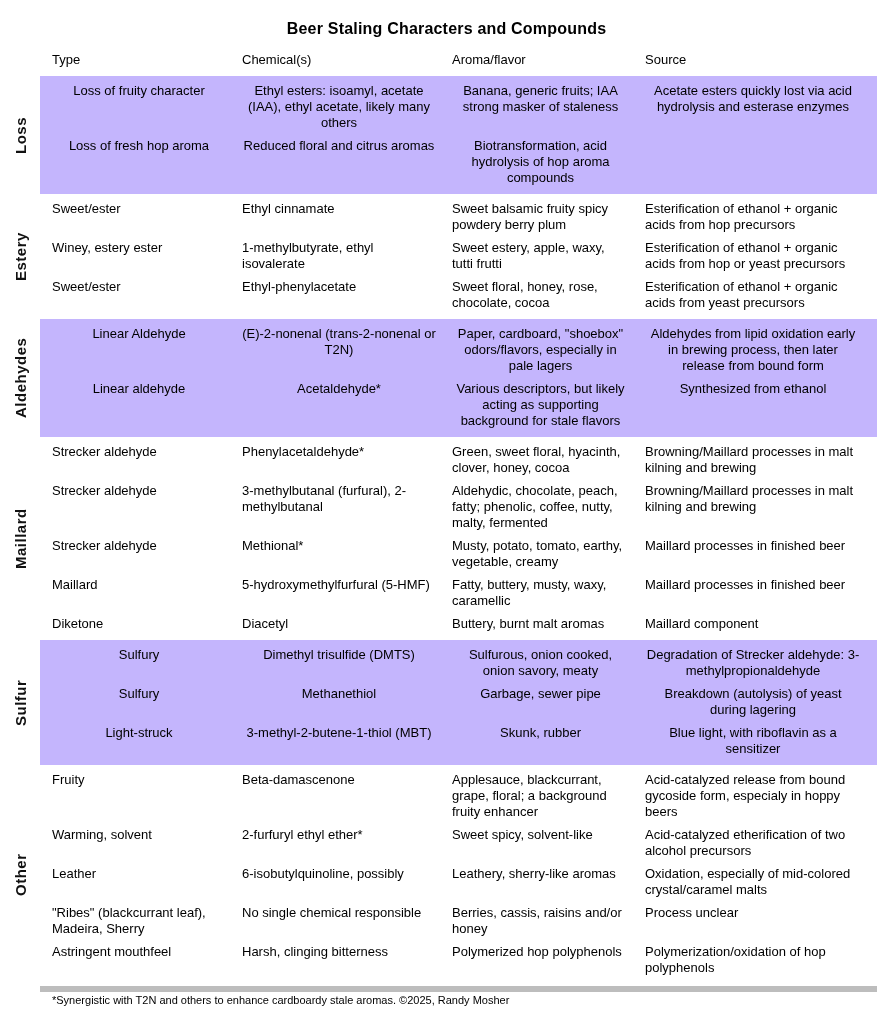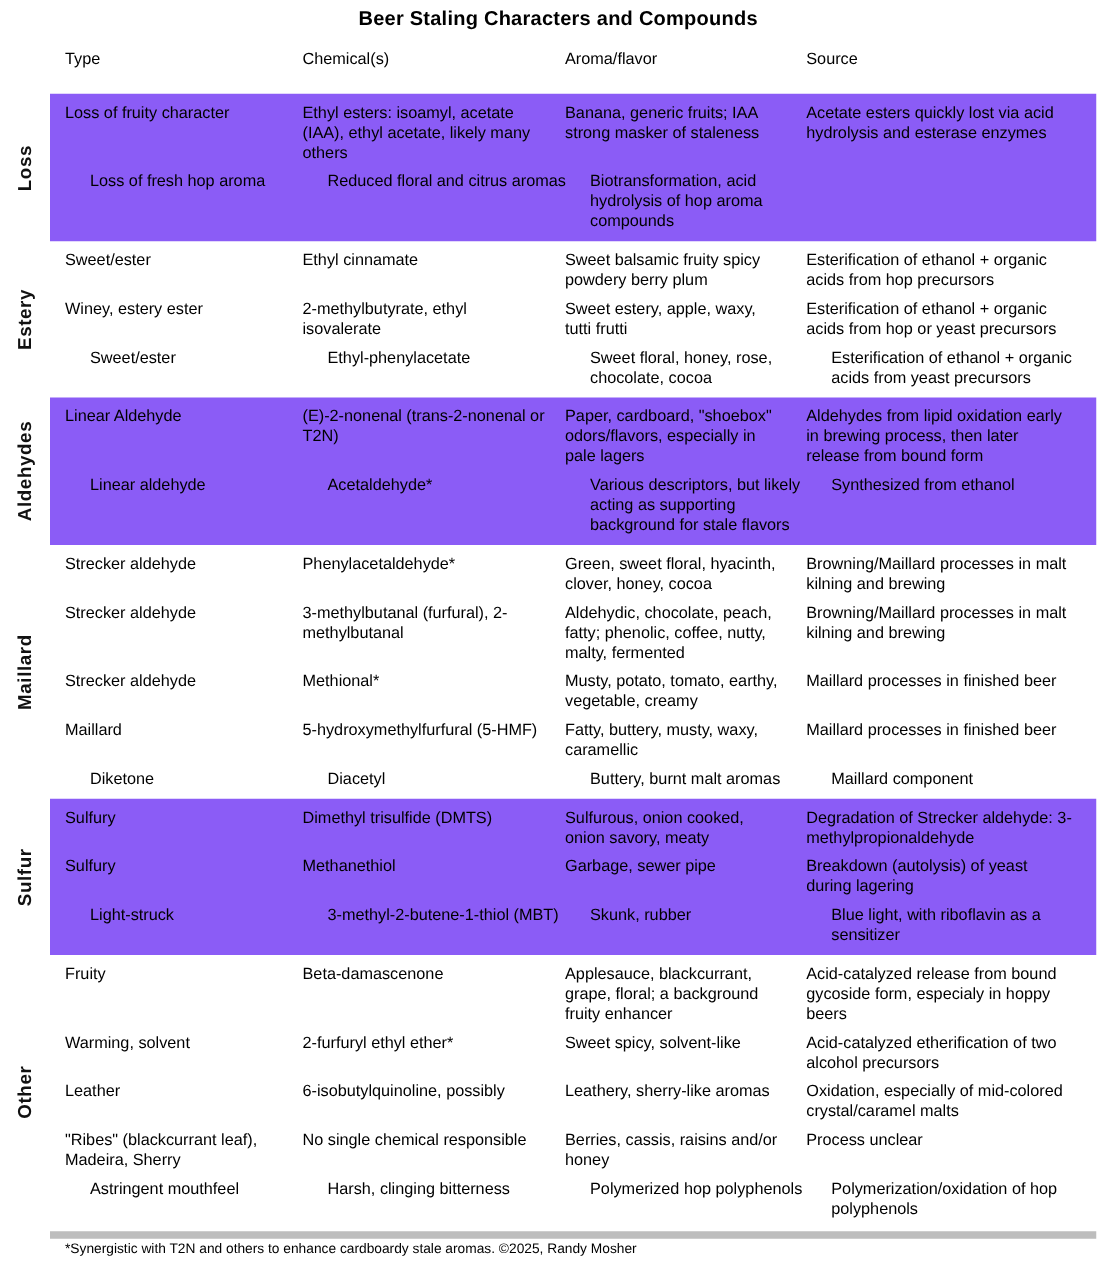--- a/index.html
+++ b/index.html
@@ -5,43 +5,43 @@
   html,body{margin:0;padding:0;}
   body{
     width:893px;height:1024px;overflow:hidden;
     background:#ffffff;color:#000;
     font-family:"Liberation Sans","DejaVu Sans",sans-serif;
     -webkit-font-smoothing:antialiased;
   }
   .page{position:relative;width:893px;height:1024px;}
   .title{
     text-align:center;font-weight:bold;font-size:16px;
-    padding:7px 0 10px 0;letter-spacing:.2px;
+    padding:20px 0 10px 0;letter-spacing:.2px;
   }
   .table{margin:0 16px 0 40px;} 
   .grid{
     display:grid;
     grid-template-columns:202px 210px 193px 1fr;
   }
   .grid > *{padding-right:16px;box-sizing:border-box;}
   .grid > *:first-child{padding-left:12px;}
-  .colhead{font-size:13px;padding-top:4px;padding-bottom:21px;}
+  .colhead{font-size:13px;padding-top:4px;padding-bottom:9px;}
   .colhead > div{font-weight:normal;}
   .section{position:relative;}
   .band{padding:7px 0 8px 0;}
-  .section.shaded .band{background:#8b5cf6;}
+  .section.shaded .band{background:#c4b5fd;text-align:center;}
   .group-label{
     position:absolute;left:-40px;top:0;bottom:0;width:40px;
     display:flex;align-items:center;justify-content:center;
     writing-mode:vertical-rl;transform:rotate(180deg);
     font-weight:bold;font-size:15px;letter-spacing:.5px;
     color:#111;
   }
   .row{margin-bottom:7px;}
-  .row:last-child{margin-bottom:0;padding-left:20px;}
+  .row:last-child{margin-bottom:0;}
   .cell{font-size:13px;line-height:16px;}
   .bottom-bar{
     height:6px;background:#bdbdbd;margin:2px 16px 0 40px;
   }
   .footer{
     font-size:11px;margin:2px 16px 0 52px;
   }
 </style>
 </head>
 <body>
@@ -78,21 +78,21 @@
           <div class="group-label">Estery</div>
           <div class="band">
             <div class="grid row">
               <div class="cell">Sweet/ester</div>
               <div class="cell">Ethyl cinnamate</div>
               <div class="cell">Sweet balsamic fruity spicy powdery berry plum</div>
               <div class="cell">Esterification of ethanol + organic acids from hop precursors</div>
             </div>
             <div class="grid row">
               <div class="cell">Winey, estery ester</div>
-              <div class="cell">2-methylbutyrate, ethyl isovalerate</div>
+              <div class="cell">1-methylbutyrate, ethyl isovalerate</div>
               <div class="cell">Sweet estery, apple, waxy, tutti frutti</div>
               <div class="cell">Esterification of ethanol + organic acids from hop or yeast precursors</div>
             </div>
             <div class="grid row">
               <div class="cell">Sweet/ester</div>
               <div class="cell">Ethyl-phenylacetate</div>
               <div class="cell">Sweet floral, honey, rose, chocolate, cocoa</div>
               <div class="cell">Esterification of ethanol + organic acids from yeast precursors</div>
             </div>
           </div>

